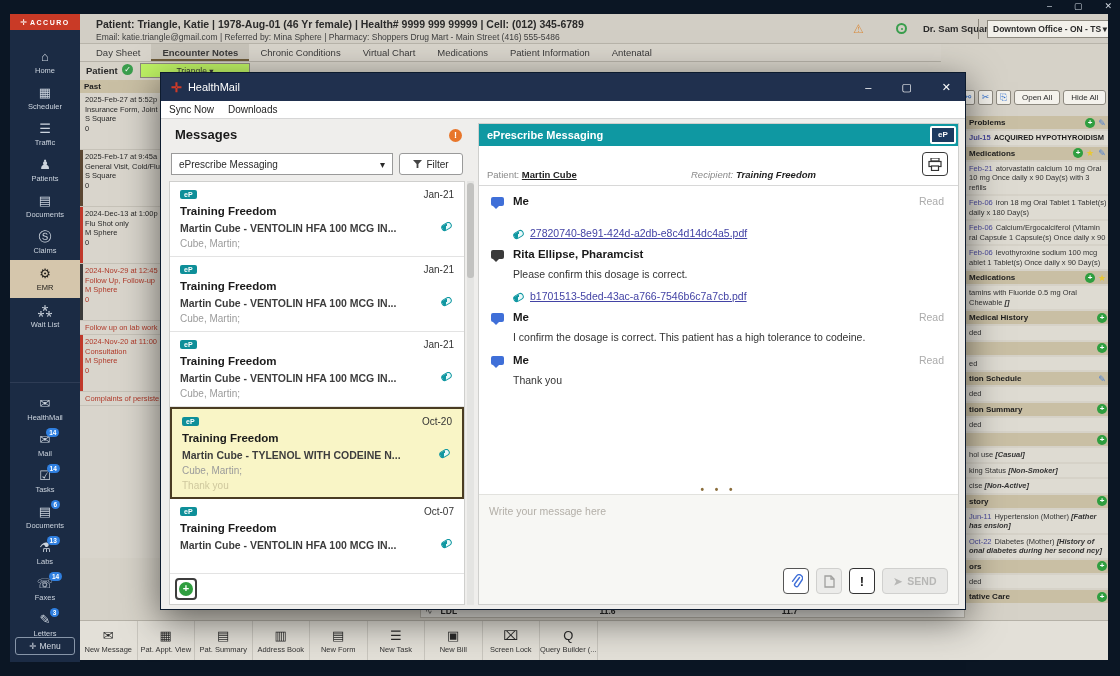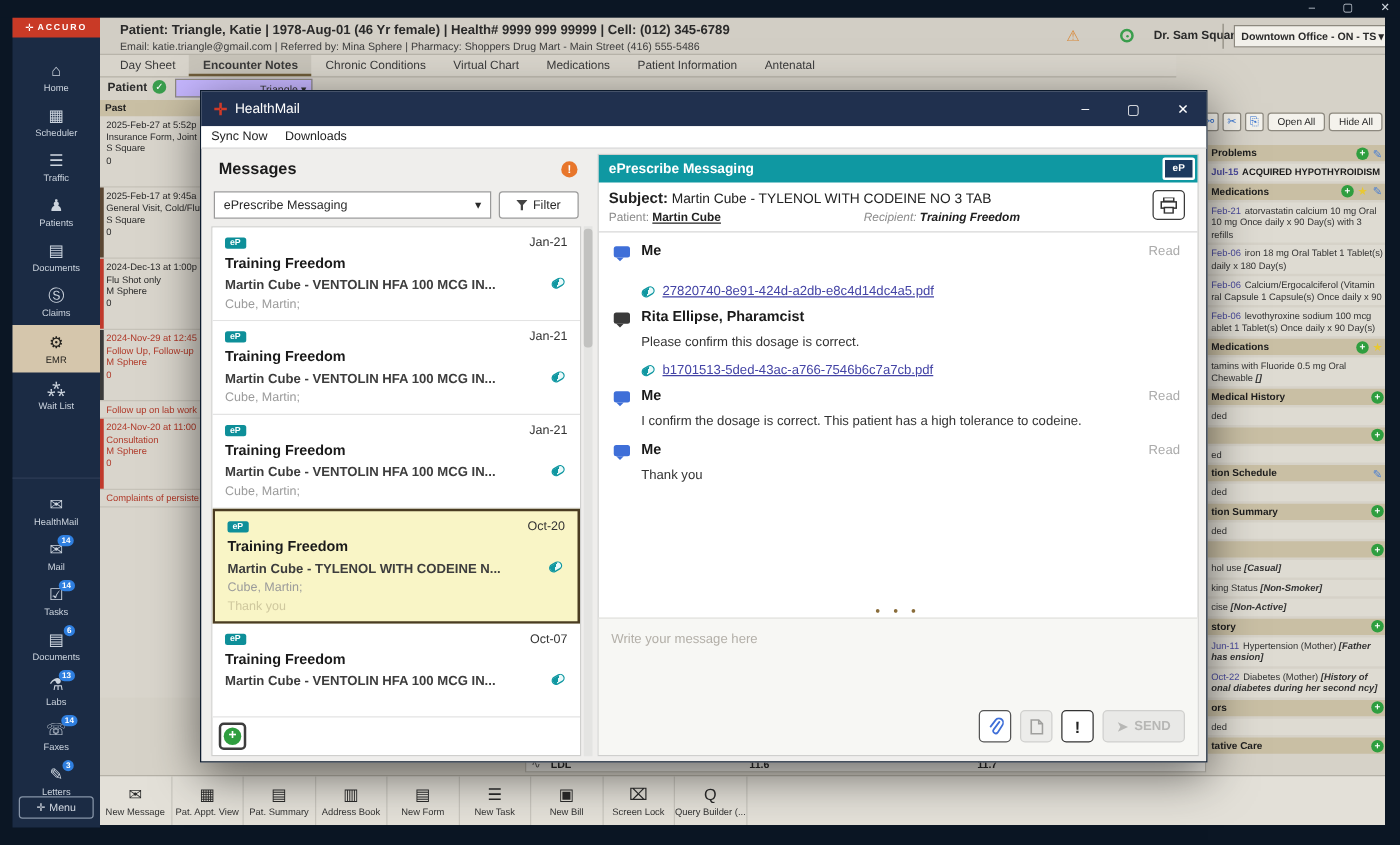--- a/index.html
+++ b/index.html
@@ -39,21 +39,21 @@
   #hdr-sep { left:898px; top:5px; width:1px; height:20px; background:#8d897f; }
   #office-dd { left:907px; top:6px; width:126px; height:18px; background:#f2f0ea; border:1px solid #8d897f; font-size:8.5px; font-weight:bold; color:#2a2a2a; display:flex; align-items:center; justify-content:space-between; padding:0 5px; cursor:pointer; }
 
   #tabs { left:0; top:30px; width:861px; height:18px; background:#d8d4cb; border-bottom:1px solid #b5b1a7; display:flex; padding-left:5px;text-align:right; }
   .tab { font-size:9.5px; color:#3a3a3a; padding:3px 11px 2px 11px; cursor:pointer; white-space:nowrap; }
   .tab.active { background:#c8c4ba; border-bottom:2px solid #6e5b39; font-weight:bold; }
 
   #prow { left:0; top:48px; width:844px; height:18px; }
   #prow-label { left:6px; top:3px; font-size:9.5px; font-weight:bold; color:#2a2a2a; }
   #prow-check { left:42px; top:2px; width:11px; height:11px; background:#3a9e4d; border-radius:50%; color:#fff; font-size:8px; text-align:center; line-height:11px; }
-  #prow-dd { left:60px; top:1px; width:110px; height:15px; background:#c4b5fd; border:1px solid #8d897f; font-size:8.5px; color:#333; display:flex; align-items:center; justify-content:flex-end; padding:0 4px; }
+  #prow-dd { left:60px; top:1px; width:110px; height:15px; background:#bef264; border:1px solid #8d897f; font-size:8.5px; color:#333; display:flex; align-items:center; justify-content:center; padding:0 4px; }
 
   
   #past { left:0; top:66px; width:85px; height:478px; background:#d9d5cc; }
   .panel-hdr { background:#c9bfa4; color:#1e1e1e; font-size:8px; font-weight:bold; height:13px; line-height:13px; padding:0 4px; }
   .past-entry { position:relative; padding:2px 2px 16px 5px; font-size:7.5px; line-height:9.5px; color:#2a2a2a; border-bottom:1px solid #c6c2b8; }
   .past-entry.red { color:#b03a2a; }
   .past-entry .bar { position:absolute; left:0; top:0; bottom:0; width:3px; }
   .past-extra { padding:2px 2px 2px 5px; font-size:7.5px; color:#b03a2a; border-bottom:1px solid #c6c2b8; }
 
   #tracking { left:0; top:544px; width:85px; background:#d9d5cc; }
@@ -523,24 +523,20 @@
     </div>
   <div class="abs" id="msg-scroll"></div>
   <div class="abs" id="msg-thumb"></div>
 
   <div class="abs" id="conv">
     <div id="conv-hdr">
       <span class="t">ePrescribe Messaging</span>
       <span id="ep-big">eP</span>
     </div>
     <div id="subj-block">
-      <div id="subj-line">
-        <b>Subject:</b>
-        <span>Martin Cube - TYLENOL WITH CODEINE NO 3 TAB</span>
-      </div>
       <div id="pat-line">
         <span class="gl">Patient:</span>
         <span class="pv">Martin Cube</span>
       </div>
       <div id="rec-line">
         <span class="gl">Recipient:</span>
         <span class="rv">Training Freedom</span>
       </div>
       <div id="print-btn">
         <svg width="14" height="13" viewBox="0 0 14 13">

